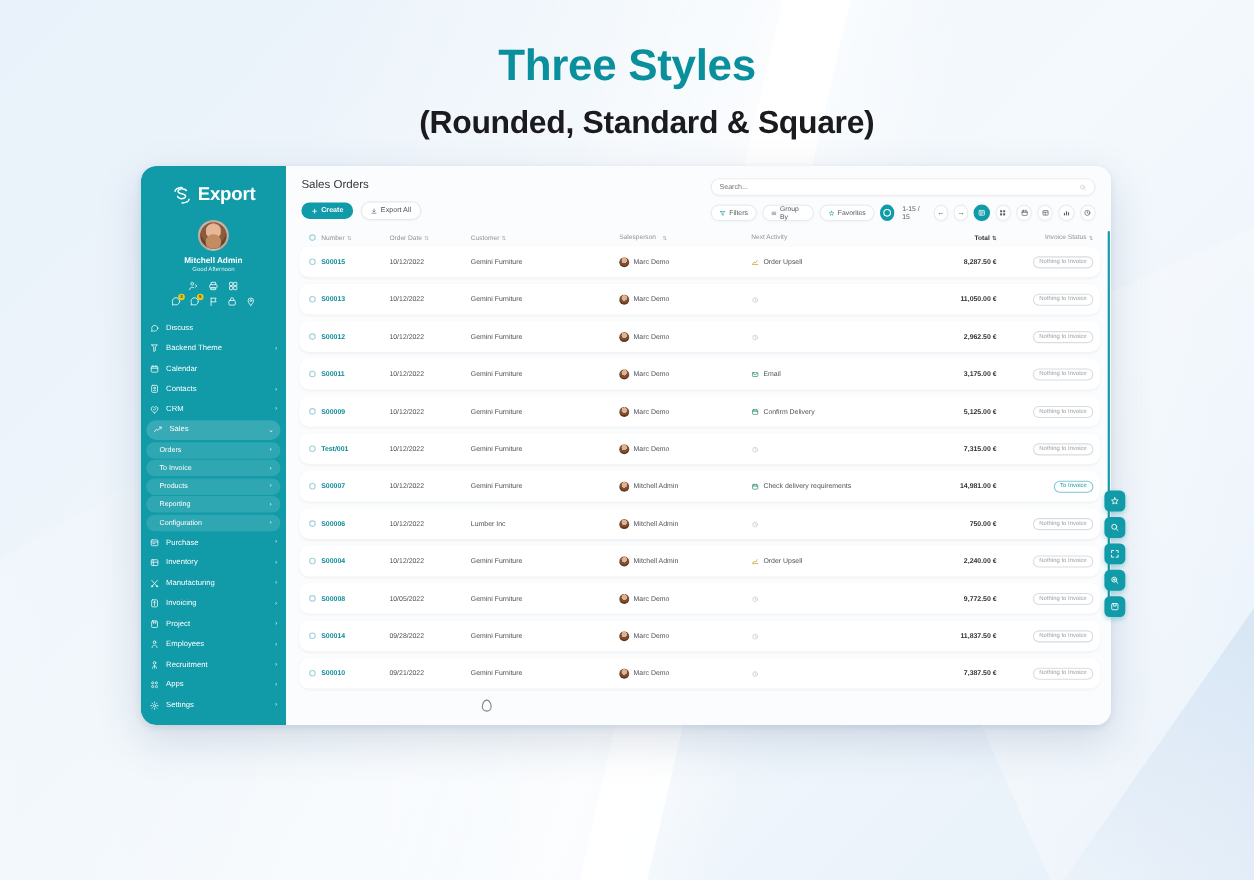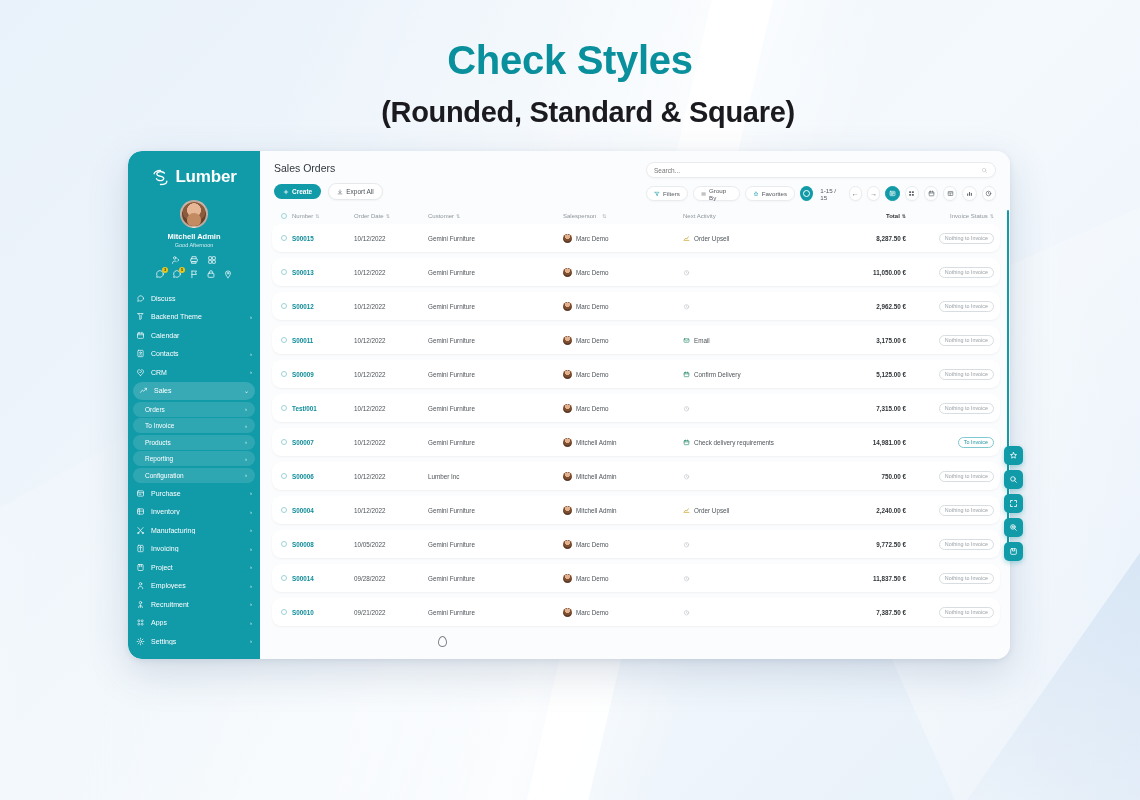--- a/index.html
+++ b/index.html
@@ -248,37 +248,37 @@
 <body>
 
 <div class="bg-streak streak-c"></div>
 <div class="bg-streak streak-a"></div>
 <div class="bg-streak streak-b"></div>
 <div class="bg-streak streak-d"></div>
 <div class="bg-streak streak-e"></div>
 <div class="bg-streak streak-f"></div>
 
 <div class="hero">
-  <h1>Check Styles</h1>
+  <h1>Three Styles</h1>
   <h2>(Rounded, Standard &amp; Square)</h2>
 </div>
 
 <div class="window-wrap">
   <div class="window">
 
     <div class="sidebar">
       <div class="brand">
         <span class="brand-mark">
           <svg viewBox="0 0 24 24" fill="none" stroke="#ffffff" stroke-width="1.7" stroke-linecap="round">
             <path d="M17 6.5C15.5 4.5 11 4 8.6 5.6 6.2 7.2 7.4 9.4 10.5 10.1c3.1.7 5.6 1 5.6 3.1 0 2.1-3.4 3.2-6 2.6-1.6-.4-2.8-1.3-3.2-2.4"></path>
             <path d="M12 3.2c-4.6 0-8 1.8-8 4.1"></path>
             <path d="M12 20.8c4.6 0 8-1.8 8-4.1"></path>
           </svg>
         </span>
-        <span class="brand-name">Lumber</span>
+        <span class="brand-name">Export</span>
       </div>
 
       <div class="user">
         <div class="avatar"></div>
         <div class="user-name">Mitchell Admin</div>
         <div class="user-greet">Good Afternoon</div>
       </div>
 
       <div class="qicons">
         <span class="qicon">

